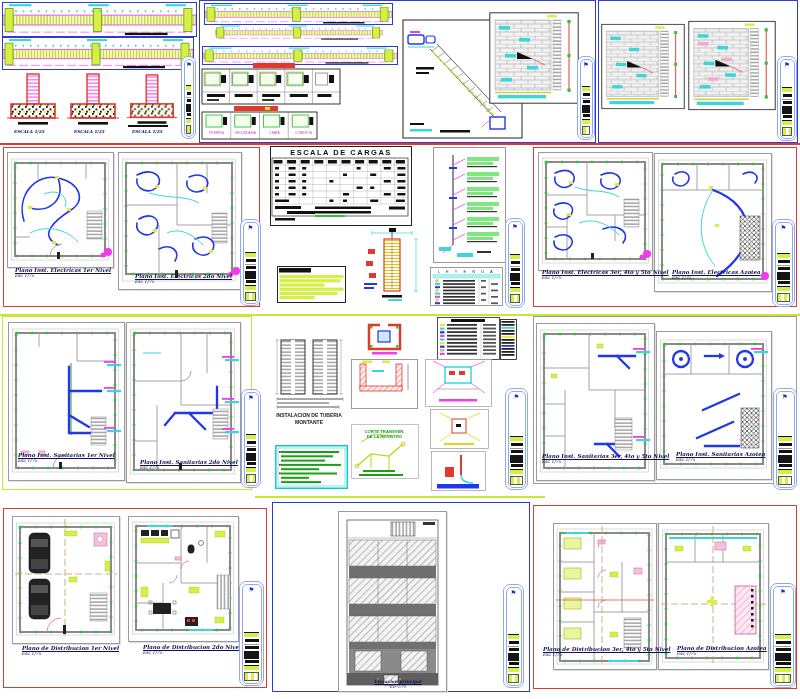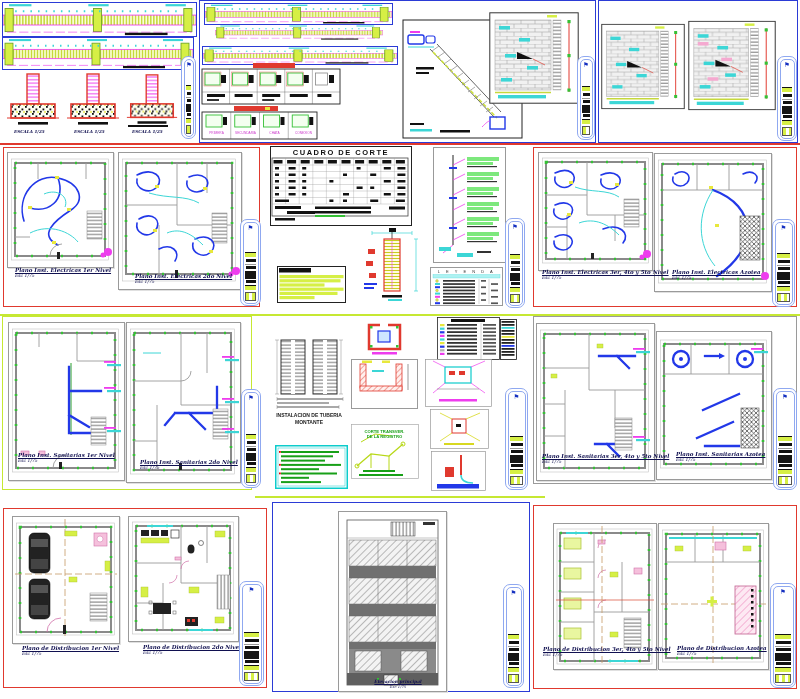--- a/index.html
+++ b/index.html
@@ -374,21 +374,21 @@
         <div class="ts-l"></div>
         <div class="ts-b"></div>
         <div class="ts-d"></div>
         <div class="ts-b"></div>
         <div class="ts-c"></div>
         <div class="ts-g"></div>
       </div>
     </div>
 
 <div class="cuadro" style="left:270px;top:146px;width:142px;height:80px">
-  <div class="ctitle">CUADRO DE CORTE</div>
+  <div class="ctitle">ESCALA DE CARGAS</div>
   <svg width="138" height="66" viewBox="0 0 138 66">
     <rect x="1" y="1" width="136" height="58" fill="#fff" stroke="#444" stroke-width=".8"></rect>
     <path d="M14.6,1V47M28.2,1V47M41.8,1V47M55.4,1V47M69,1V47M82.6,1V47M96.2,1V47M109.8,1V47M123.4,1V47M1,8H137M1,14.5H137M1,21H137M1,27.5H137M1,34H137M1,40.5H137M1,47H137" stroke="#999" stroke-width=".35" fill="none"></path>
     <g fill="#111">
       <rect x="2.5" y="3" width="9" height="3.5"></rect>
           <rect x="16.1" y="3" width="9" height="3.5"></rect>
           <rect x="29.7" y="3" width="9" height="3.5"></rect>
           <rect x="43.3" y="3" width="9" height="3.5"></rect>
           <rect x="56.9" y="3" width="9" height="3.5"></rect>
           <rect x="70.5" y="3" width="9" height="3.5"></rect>

